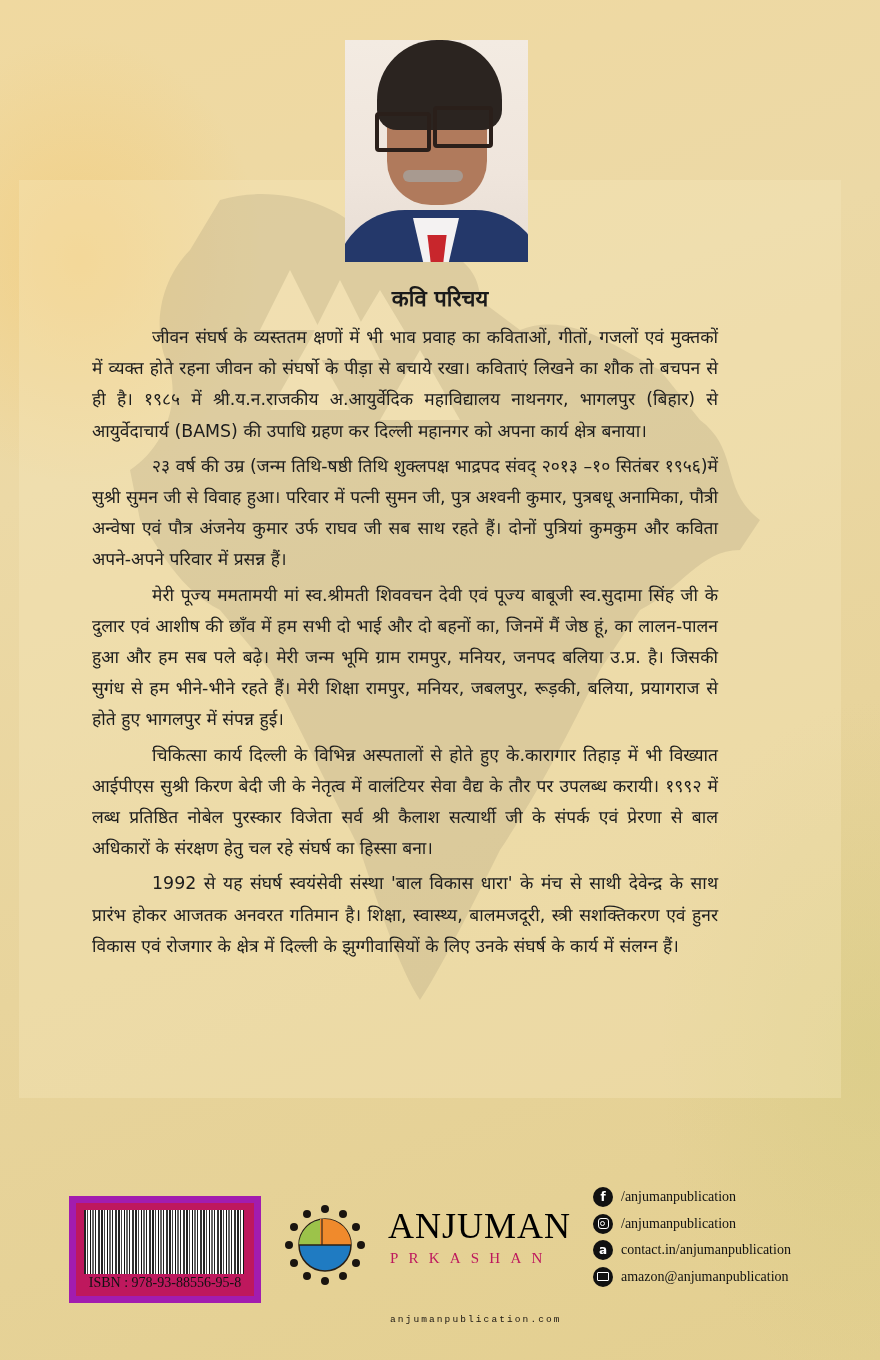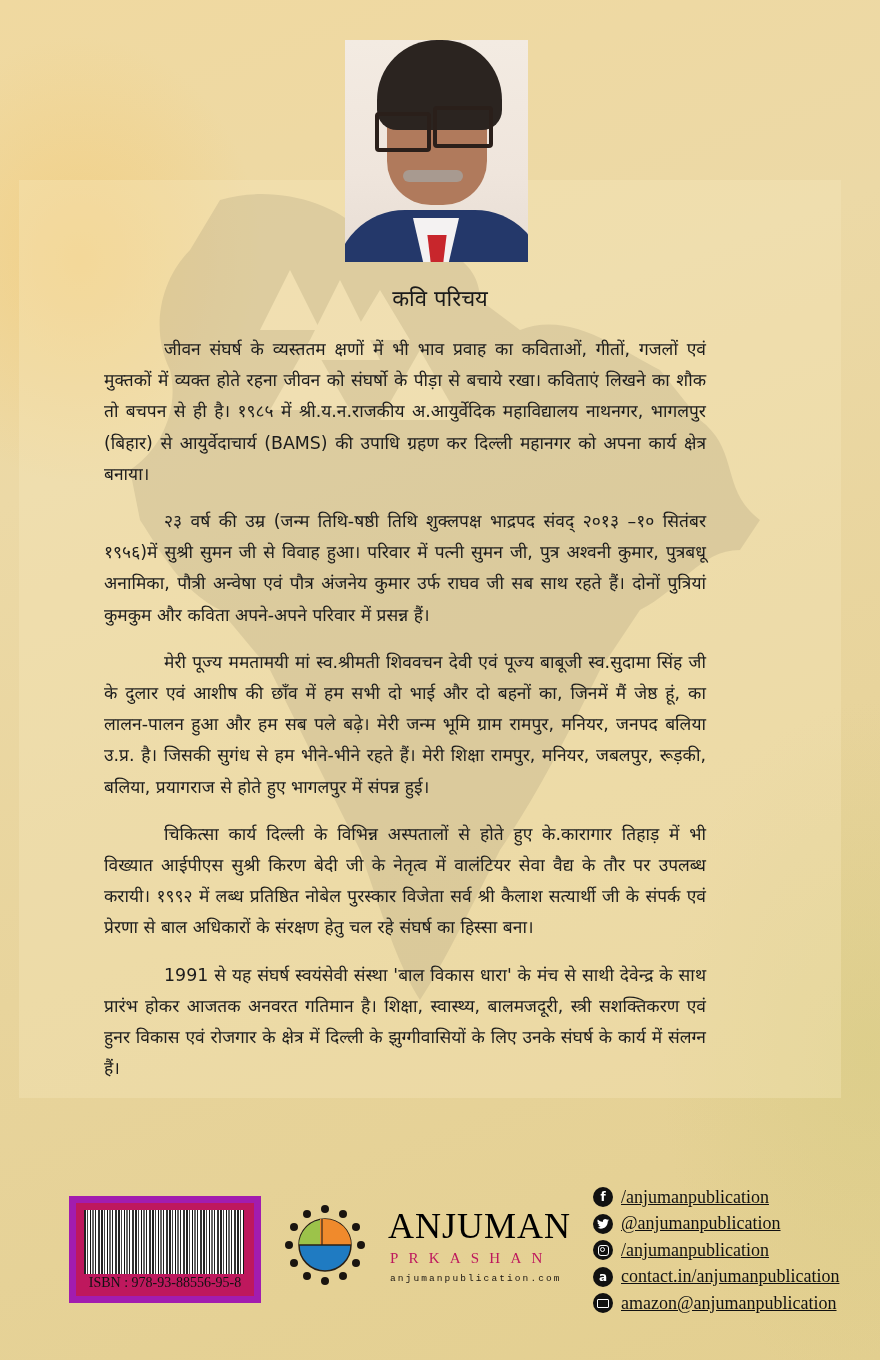--- a/index.html
+++ b/index.html
@@ -31,29 +31,29 @@
   .photo .jacket { position:absolute; left:-10px; top:170px; width:210px; height:70px; border-radius:70px 70px 0 0; background:#24386a; }
   .photo .shirt { position:absolute; left:68px; top:178px; width:46px; height:60px; background:#f4f2f2; clip-path: polygon(0 0, 100% 0, 70% 100%, 30% 100%); }
   .photo .tie { position:absolute; left:80px; top:195px; width:24px; height:40px; background:#c8262c; clip-path: polygon(10% 0, 90% 0, 70% 100%, 30% 100%); }
 
   .textbox {
     position: absolute; left: 19px; top: 180px; width: 822px; height: 918px;
     background: rgba(246, 232, 190, 0.35);
   }
   .heading {
     position: absolute; left: 0; width: 880px; top: 282px; text-align: center;
-    font-size: 22px; color: #1a1a1a; font-family: "DejaVu Sans", sans-serif;
+    font-size: 22px; color: #1a1a1a; font-family: "DejaVu Sans", sans-serif; font-weight: bold;
   }
   .body-text {
     position: absolute; left: 88px; top: 318px; width: 634px;
     font-family: "DejaVu Sans", sans-serif;
     font-size: 17.4px; line-height: 31.2px; color: #1c1c1c;
     text-align: justify;
   }
-  .body-text p { margin: 16px; text-indent: 60px; }
+  .body-text p { margin: 4px; text-indent: 60px; }
 
   .isbn-box {
     position: absolute; left: 69px; top: 1196px; width: 178px; height: 93px;
     background: #be185d; border: 7px solid #a21caf;
   }
   .barcode {
     position: absolute; left: 8px; top: 7px; width: 160px; height: 64px;
     background: repeating-linear-gradient(90deg,
       #222 0 2px, #fff 2px 3px, #444 3px 4px, #fff 4px 6px,
       #111 6px 7px, #fff 7px 8px, #666 8px 10px, #fff 10px 11px,
@@ -67,33 +67,33 @@
   .logo-mark { position: absolute; left: 283px; top: 1203px; width: 84px; height: 84px; }
   .logo-name {
     position: absolute; left: 388px; top: 1206px;
     font-family: "Liberation Serif", serif; font-size: 36px; color: #000000; letter-spacing: 1px; line-height: 40px;
   }
   .logo-sub {
     position: absolute; left: 390px; top: 1250px;
     font-family: "Liberation Serif", serif; font-size: 15px; color: #be185d; letter-spacing: 10.2px;
   }
   .logo-url {
-    position: absolute; left: 390px; top: 1273px;
+    position: absolute; left: 390px; top: 1314px;
     font-family: "Liberation Mono", monospace; font-size: 9.5px; color: #1a1510; letter-spacing: 2.1px;
   }
 
   .social { position: absolute; left: 593px; top: 1184px; }
   .social-item { display: flex; align-items: center; height: 26.5px; }
   .social-icon {
     width: 20px; height: 20px; border-radius: 50%; background: #111; color: #fff;
     display: flex; align-items: center; justify-content: center;
     font-family: "DejaVu Sans", sans-serif; font-size: 12px; font-weight: bold;
     margin-right: 8px; flex: none;
   }
-  .social-text { font-family: "Liberation Serif", serif; font-size: 18px; color: #111; text-decoration: underline; }
+  .social-text { font-family: "Liberation Serif", serif; font-size: 14px; color: #111; }
 </style>
 </head>
 <body>
 
 <div class="bg-glow"></div>
 
 <svg class="silhouette" viewBox="0 0 700 820">
   <path d="M120 10 C170 -5 230 10 260 40 L300 60 C340 50 380 70 380 110 L420 140 C470 120 520 160 560 180 L600 230 C640 260 620 300 660 330 L640 360 C600 360 580 400 540 420 L500 480 C470 540 440 600 400 660 C370 720 340 780 320 810 C300 780 280 720 260 660 C230 600 200 540 170 480 L120 420 C80 400 60 360 40 330 L30 280 C60 260 80 220 70 180 C50 140 60 90 90 60 Z" fill="#6b6048"></path>
   <g fill="#f2e6c4">
     <polygon points="160,140 190,80 220,140"></polygon>
@@ -117,21 +117,21 @@
   <div class="stache"></div>
 </div>
 
 <div class="heading">कवि परिचय</div>
 
 <div class="body-text">
   <p>जीवन संघर्ष के व्यस्ततम क्षणों में भी भाव प्रवाह का कविताओं, गीतों, गजलों एवं मुक्तकों में व्यक्त होते रहना जीवन को संघर्षो के पीड़ा से बचाये रखा। कविताएं लिखने का शौक तो बचपन से ही है। १९८५ में श्री.य.न.राजकीय अ.आयुर्वेदिक महाविद्यालय नाथनगर, भागलपुर (बिहार) से आयुर्वेदाचार्य (BAMS) की उपाधि ग्रहण कर दिल्ली महानगर को अपना कार्य क्षेत्र बनाया।</p>
   <p>२३ वर्ष की उम्र (जन्म तिथि-षष्ठी तिथि शुक्लपक्ष भाद्रपद संवद् २०१३ –१० सितंबर १९५६)में सुश्री सुमन जी से विवाह हुआ। परिवार में पत्नी सुमन जी, पुत्र अश्वनी कुमार, पुत्रबधू अनामिका, पौत्री अन्वेषा एवं पौत्र अंजनेय कुमार उर्फ राघव जी सब साथ रहते हैं। दोनों पुत्रियां कुमकुम और कविता अपने-अपने परिवार में प्रसन्न हैं।</p>
   <p>मेरी पूज्य ममतामयी मां स्व.श्रीमती शिववचन देवी एवं पूज्य बाबूजी स्व.सुदामा सिंह जी के दुलार एवं आशीष की छाँव में हम सभी दो भाई और दो बहनों का, जिनमें मैं जेष्ठ हूं, का लालन-पालन हुआ और हम सब पले बढ़े। मेरी जन्म भूमि ग्राम रामपुर, मनियर, जनपद बलिया उ.प्र. है। जिसकी सुगंध से हम भीने-भीने रहते हैं। मेरी शिक्षा रामपुर, मनियर, जबलपुर, रूड़की, बलिया, प्रयागराज से होते हुए भागलपुर में संपन्न हुई।</p>
   <p>चिकित्सा कार्य दिल्ली के विभिन्न अस्पतालों से होते हुए के.कारागार तिहाड़ में भी विख्यात आईपीएस सुश्री किरण बेदी जी के नेतृत्व में वालंटियर सेवा वैद्य के तौर पर उपलब्ध करायी। १९९२ में लब्ध प्रतिष्ठित नोबेल पुरस्कार विजेता सर्व श्री कैलाश सत्यार्थी जी के संपर्क एवं प्रेरणा से बाल अधिकारों के संरक्षण हेतु चल रहे संघर्ष का हिस्सा बना।</p>
-  <p>1991 से यह संघर्ष स्वयंसेवी संस्था 'बाल विकास धारा' के मंच से साथी देवेन्द्र के साथ प्रारंभ होकर आजतक अनवरत गतिमान है। शिक्षा, स्वास्थ्य, बालमजदूरी, स्त्री सशक्तिकरण एवं हुनर विकास एवं रोजगार के क्षेत्र में दिल्ली के झुग्गीवासियों के लिए उनके संघर्ष के कार्य में संलग्न हैं।</p>
+  <p>1992 से यह संघर्ष स्वयंसेवी संस्था 'बाल विकास धारा' के मंच से साथी देवेन्द्र के साथ प्रारंभ होकर आजतक अनवरत गतिमान है। शिक्षा, स्वास्थ्य, बालमजदूरी, स्त्री सशक्तिकरण एवं हुनर विकास एवं रोजगार के क्षेत्र में दिल्ली के झुग्गीवासियों के लिए उनके संघर्ष के कार्य में संलग्न हैं।</p>
 </div>
 
 <div class="isbn-box">
   <div class="barcode"></div>
   <div class="isbn-label">ISBN : 978-93-88556-95-8</div>
 </div>
 
 <svg class="logo-mark" viewBox="0 0 84 84">
   <g fill="#1a1510">
     <circle cx="42" cy="6" r="4"></circle>
@@ -158,28 +158,20 @@
 <div class="logo-sub">PRKASHAN</div>
 <div class="logo-url">anjumanpublication.com</div>
 
 <div class="social">
   <div class="social-item">
     <span class="social-icon">f</span>
     <span class="social-text">/anjumanpublication</span>
   </div>
   <div class="social-item">
     <span class="social-icon">
-      <svg width="12" height="10" viewBox="0 0 24 20">
-          <path fill="#fff" d="M24 2.4a9.8 9.8 0 0 1-2.8.8A4.9 4.9 0 0 0 23.3.5a9.8 9.8 0 0 1-3.1 1.2A4.9 4.9 0 0 0 11.8 6 14 14 0 0 1 1.7.9a4.9 4.9 0 0 0 1.5 6.6A4.9 4.9 0 0 1 1 6.9a4.9 4.9 0 0 0 3.9 4.8 4.9 4.9 0 0 1-2.2.1 4.9 4.9 0 0 0 4.6 3.4A9.9 9.9 0 0 1 0 17.2 14 14 0 0 0 7.5 19.4c9 0 14-7.5 14-14v-.6A10 10 0 0 0 24 2.4z"></path>
-        </svg>
-    </span>
-    <span class="social-text">@anjumanpublication</span>
-  </div>
-  <div class="social-item">
-    <span class="social-icon">
       <span style="display:block;width:9px;height:9px;border:1.5px solid #fff;border-radius:3px;position:relative;">
         <span style="position:absolute;left:1.5px;top:1.5px;width:3px;height:3px;border:1px solid #fff;border-radius:50%;"></span>
       </span>
     </span>
     <span class="social-text">/anjumanpublication</span>
   </div>
   <div class="social-item">
     <span class="social-icon">a</span>
     <span class="social-text">contact.in/anjumanpublication</span>
   </div>

